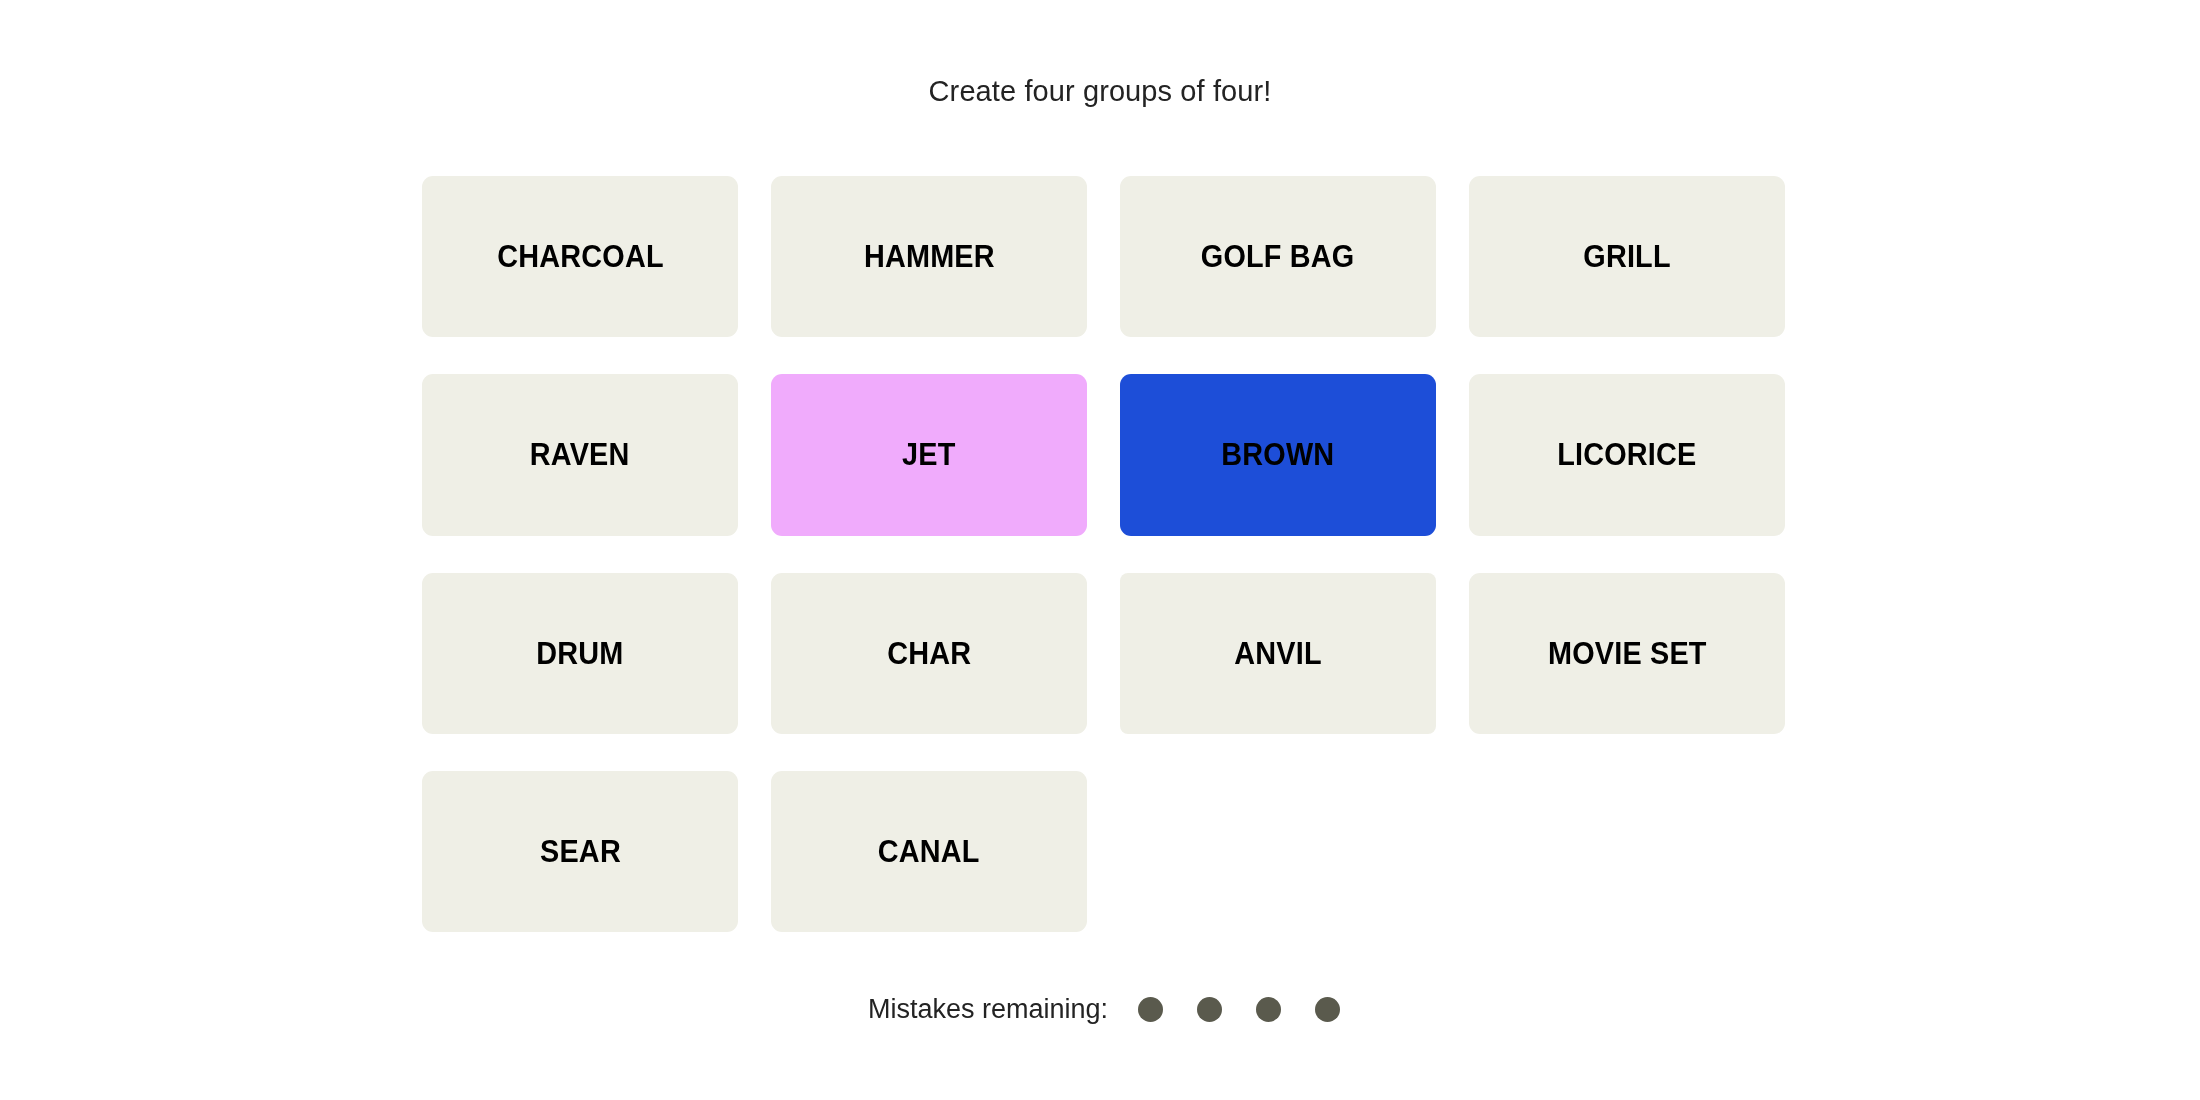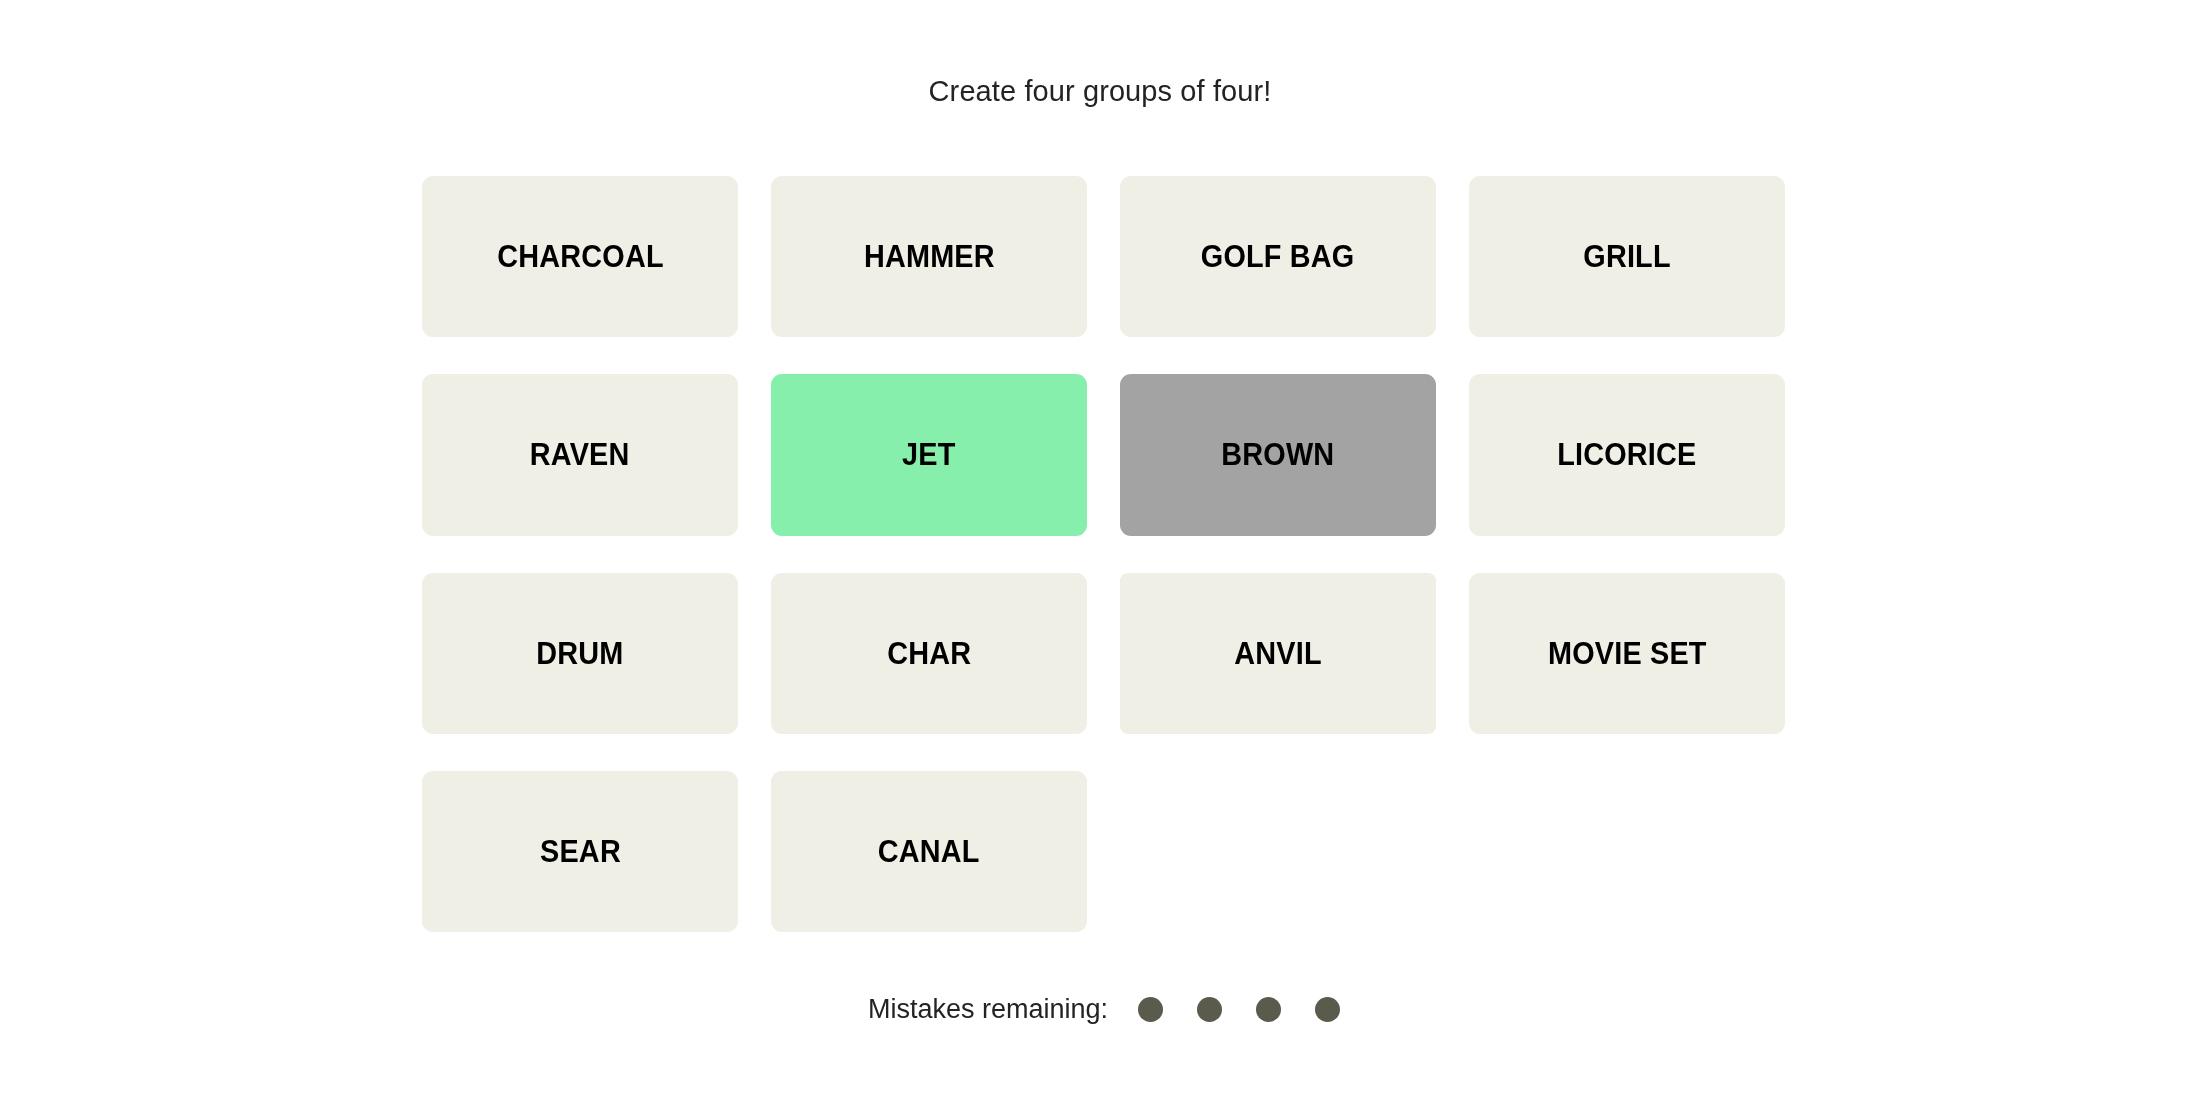--- a/index.html
+++ b/index.html
@@ -134,25 +134,25 @@
     <button class="tile" style="background: rgb(239, 239, 230);">
       <span class="tile-label" style="color: rgb(0, 0, 0);">GOLF BAG</span>
     </button>
     <button class="tile" style="background: rgb(239, 239, 230);">
       <span class="tile-label" style="color: rgb(0, 0, 0);">GRILL</span>
     </button>
 
     <button class="tile" style="background: rgb(239, 239, 230);">
       <span class="tile-label" style="color: rgb(0, 0, 0);">RAVEN</span>
     </button>
-    <button class="tile" style="background: #86efac;">
+    <button class="tile" style="background: #f0abfc;">
       <span class="tile-label" style="color: rgb(0, 0, 0);">JET</span>
     </button>
 
-    <button class="tile" style="background: #a3a3a3;">
+    <button class="tile" style="background: #1d4ed8;">
       <span class="tile-label" style="color: rgb(0, 0, 0);">BROWN</span>
     </button>
     <button class="tile" style="background: rgb(239, 239, 230);">
       <span class="tile-label" style="color: rgb(0, 0, 0);">LICORICE</span>
     </button>
     <button class="tile" style="background: rgb(239, 239, 230);">
       <span class="tile-label" style="color: rgb(0, 0, 0);">DRUM</span>
     </button>
     <button class="tile" style="background: rgb(239, 239, 230);">
       <span class="tile-label" style="color: rgb(0, 0, 0);">CHAR</span>

